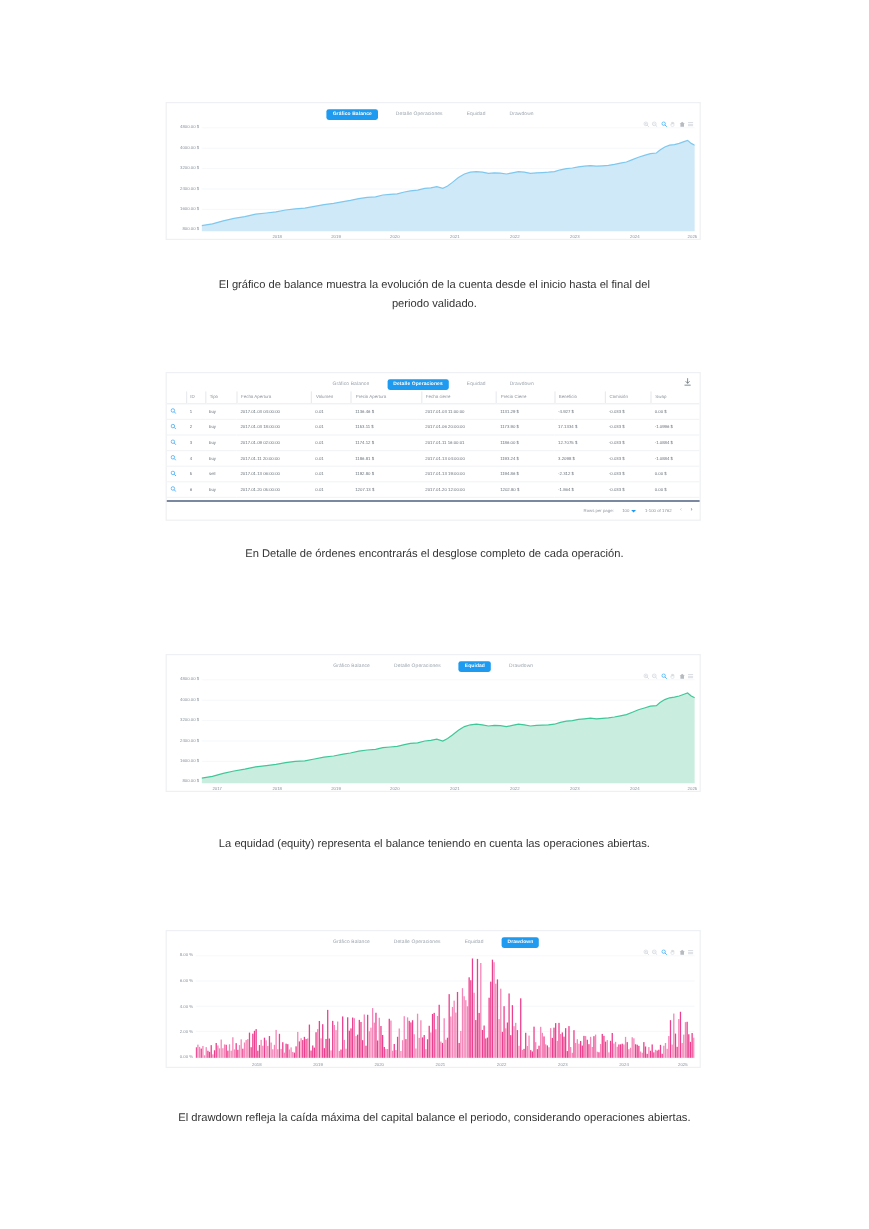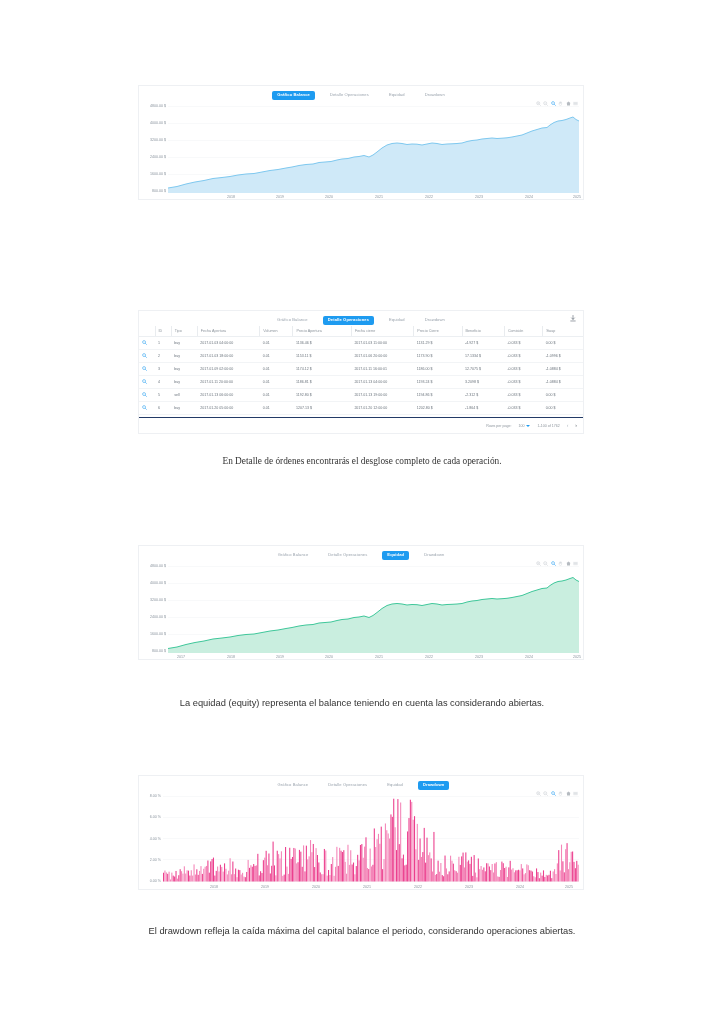--- a/index.html
+++ b/index.html
@@ -226,20 +226,21 @@
     <div class="xlab" style="left:92px; top:110px;">2018</div>
     <div class="xlab" style="left:141px; top:110px;">2019</div>
     <div class="xlab" style="left:190px; top:110px;">2020</div>
     <div class="xlab" style="left:240px; top:110px;">2021</div>
     <div class="xlab" style="left:290px; top:110px;">2022</div>
     <div class="xlab" style="left:340px; top:110px;">2023</div>
     <div class="xlab" style="left:390px; top:110px;">2024</div>
     <div class="xlab" style="left:438px; top:110px;">2025</div>
   </div>
 
+  <div class="caption" style="top:230px; padding:0 168px;">El gráfico de balance muestra la evolución de la cuenta desde el inicio hasta el final del periodo validado.</div>
 
   <div class="panel" style="left:138px; top:310px; width:446px; height:124px;">
 
     <div class="tabs">
       <div class="tab">Gráfico Balance</div>
       <div class="tab active">Detalle Operaciones</div>
       <div class="tab">Equidad</div>
       <div class="tab">Drawdown</div>
     </div>
 
@@ -386,21 +387,21 @@
       <span class="sel-box">
         <span>100</span>
         <span class="caret"></span>
       </span>
       <span>1-100 of 1762</span>
       <span class="pg-arrow">‹</span>
       <span class="pg-arrow" style="color:#5a636c;">›</span>
     </div>
   </div>
 
-  <div class="caption" style="top:454px; padding:0 178px;font-family:Liberation Serif, serif;">En Detalle de órdenes encontrarás el desglose completo de cada operación.</div>
+  <div class="caption" style="top:454px; padding:0 178px;">En Detalle de órdenes encontrarás el desglose completo de cada operación.</div>
 
   <div class="panel" style="left:138px; top:545px; width:446px; height:115px;">
 
     <div class="tabs">
       <div class="tab">Gráfico Balance</div>
       <div class="tab">Detalle Operaciones</div>
       <div class="tab active">Equidad</div>
       <div class="tab">Drawdown</div>
     </div>
 
@@ -457,21 +458,21 @@
     <div class="xlab" style="left:92px; top:110px;">2018</div>
     <div class="xlab" style="left:141px; top:110px;">2019</div>
     <div class="xlab" style="left:190px; top:110px;">2020</div>
     <div class="xlab" style="left:240px; top:110px;">2021</div>
     <div class="xlab" style="left:290px; top:110px;">2022</div>
     <div class="xlab" style="left:340px; top:110px;">2023</div>
     <div class="xlab" style="left:390px; top:110px;">2024</div>
     <div class="xlab" style="left:438px; top:110px;">2025</div>
   </div>
 
-  <div class="caption" style="top:696px; padding:0 60px;">La equidad (equity) representa el balance teniendo en cuenta las considerando abiertas.</div>
+  <div class="caption" style="top:696px; padding:0 60px;">La equidad (equity) representa el balance teniendo en cuenta las operaciones abiertas.</div>
 
   <div class="panel" style="left:138px; top:775px; width:446px; height:115px;">
 
     <div class="tabs">
       <div class="tab">Gráfico Balance</div>
       <div class="tab">Detalle Operaciones</div>
       <div class="tab">Equidad</div>
       <div class="tab active">Drawdown</div>
     </div>
 

